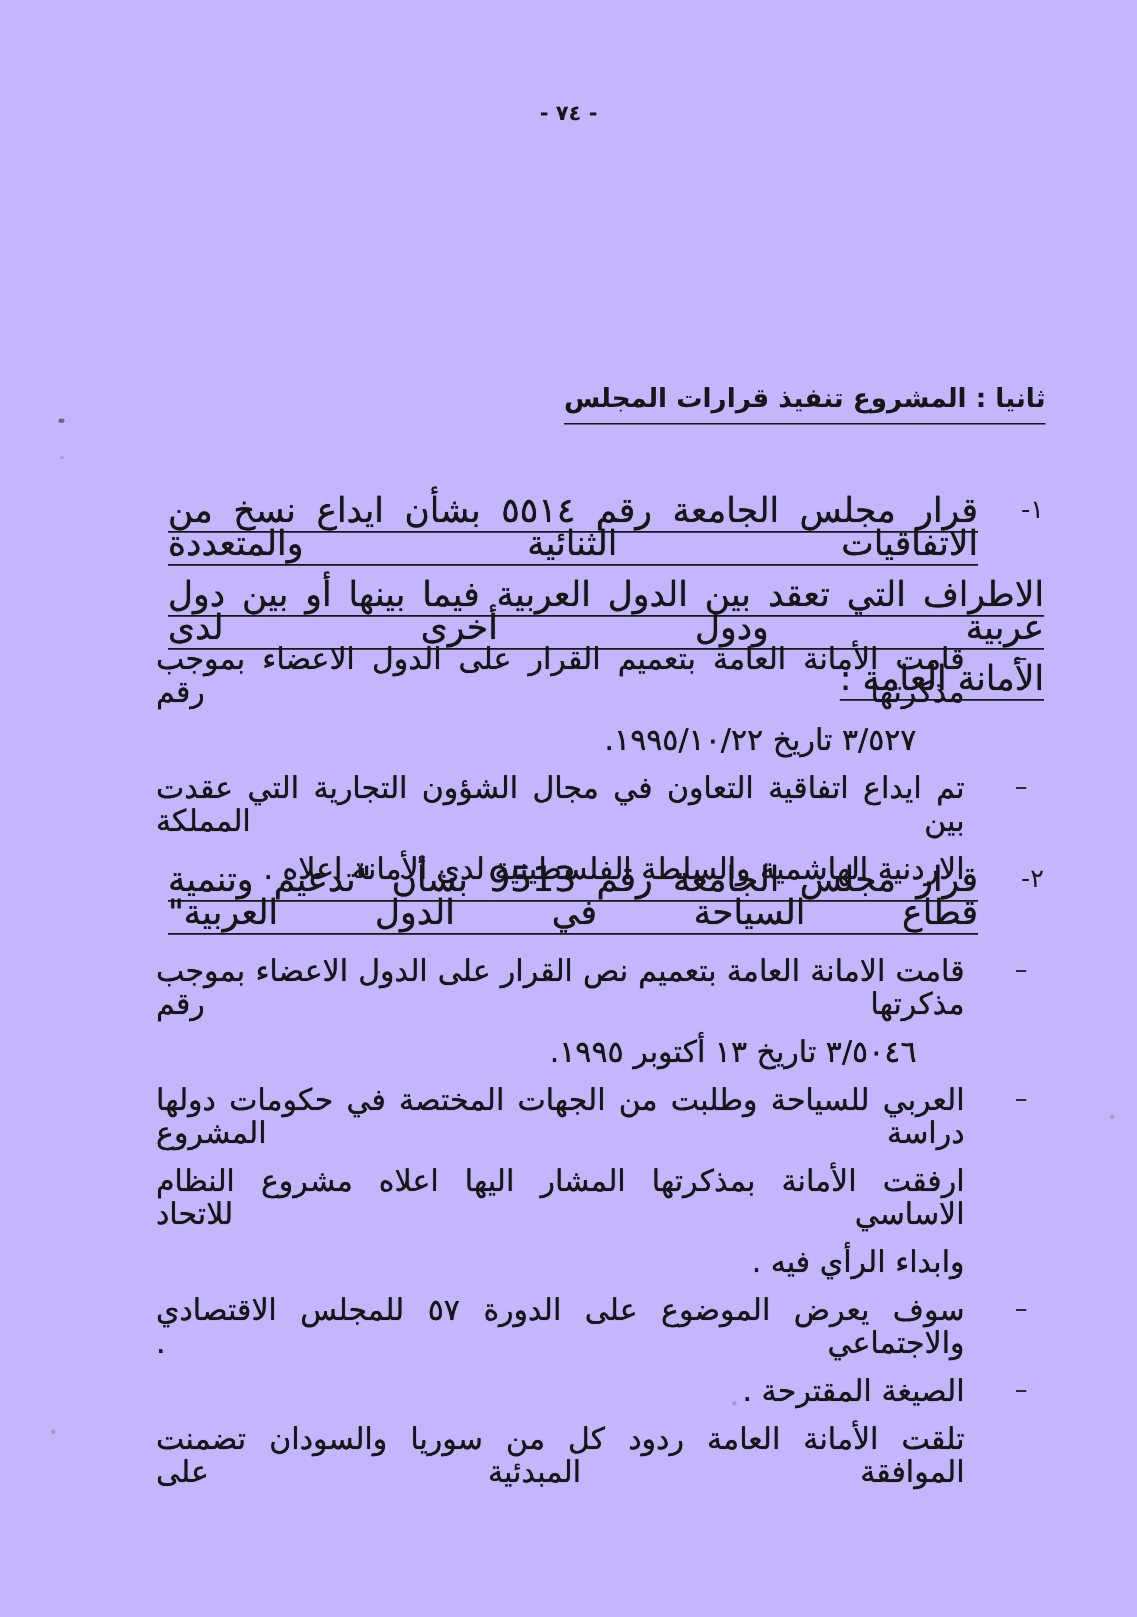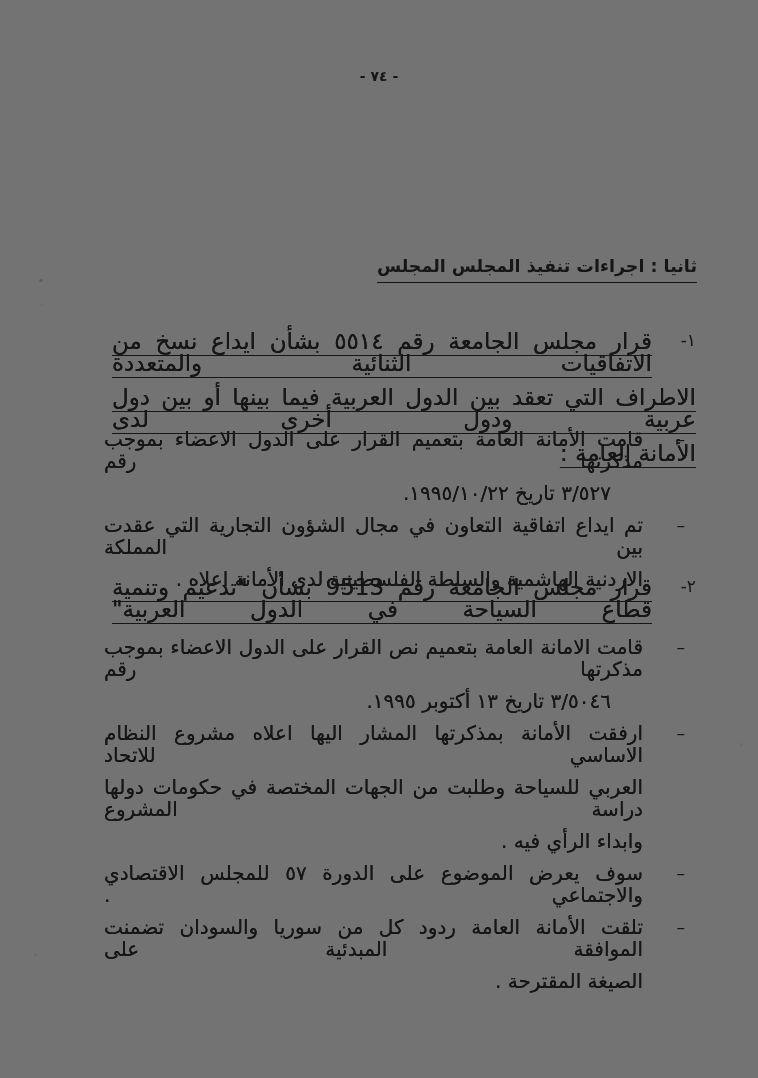--- a/index.html
+++ b/index.html
@@ -1,20 +1,20 @@
 <!DOCTYPE html>
 <html lang="ar"><head>
 <meta charset="utf-8">
 <style>
   html, body { margin: 0; padding: 0; background: #e8e8e8; }
   .page {
     position: relative;
     width: 758px; height: 1078px;
     margin: 0 auto;
-    background: #737373;
+    background: #c4b5fd;
     color: #161616;
     font-family: "DejaVu Sans", sans-serif;
     direction: rtl;
     overflow: hidden;
   }
   
   .page-number {
     position: absolute; top: 68px; left: 0; right: 0;
     text-align: center;
     font-size: 14px; font-weight: bold;
@@ -79,21 +79,21 @@
   .sp4 { width: 3px; height: 3px; left: 488px; top: 934px; opacity: .3; }
   .sp5 { width: 3px; height: 3px; left: 740px; top: 743px; opacity: .3; }
 </style>
 </head>
 <body>
 
 <div class="page">
 
   <div class="page-number">- ٧٤ -</div>
 
-  <div class="section-heading">ثانيا : اجراءات تنفيذ المجلس المجلس</div>
+  <div class="section-heading">ثانيا : المشروع تنفيذ قرارات المجلس</div>
 
   <div class="item item-1">
     <span class="item-num">١-</span>
     <div class="hline hl-first">قرار مجلس الجامعة رقم ٥٥١٤ بشأن ايداع نسخ من الاتفاقيات الثنائية والمتعددة</div>
     <div class="hline hl-full">الاطراف التي تعقد بين الدول العربية فيما بينها أو بين دول عربية ودول أخرى لدى</div>
     <div class="hline hl-short">الأمانة العامة :</div>
   </div>
 
   <div class="subs subs-1">
     <div class="bullet">
@@ -114,32 +114,32 @@
   </div>
 
   <div class="subs subs-2">
     <div class="bullet">
       <span class="bullet-dash">–</span>
       <div class="bline b-full">قامت الامانة العامة بتعميم نص القرار على الدول الاعضاء بموجب مذكرتها رقم</div>
       <div class="bline b-date">٣/٥٠٤٦ تاريخ ١٣ أكتوبر ١٩٩٥.</div>
     </div>
     <div class="bullet">
       <span class="bullet-dash">–</span>
+      <div class="bline b-full">العربي للسياحة وطلبت من الجهات المختصة في حكومات دولها دراسة المشروع</div>
       <div class="bline b-full">ارفقت الأمانة بمذكرتها المشار اليها اعلاه مشروع النظام الاساسي للاتحاد</div>
-      <div class="bline b-full">العربي للسياحة وطلبت من الجهات المختصة في حكومات دولها دراسة المشروع</div>
       <div class="bline b-last">وابداء الرأي فيه .</div>
     </div>
     <div class="bullet">
       <span class="bullet-dash">–</span>
       <div class="bline b-full">سوف يعرض الموضوع على الدورة ٥٧ للمجلس الاقتصادي والاجتماعي .</div>
     </div>
     <div class="bullet">
       <span class="bullet-dash">–</span>
+      <div class="bline b-last">الصيغة المقترحة .</div>
       <div class="bline b-full">تلقت الأمانة العامة ردود كل من سوريا والسودان تضمنت الموافقة المبدئية على</div>
-      <div class="bline b-last">الصيغة المقترحة .</div>
     </div>
   </div>
 
   <div class="speck sp1"></div>
   <div class="speck sp2"></div>
   <div class="speck sp3"></div>
   <div class="speck sp4"></div>
   <div class="speck sp5"></div>
 
 </div>

